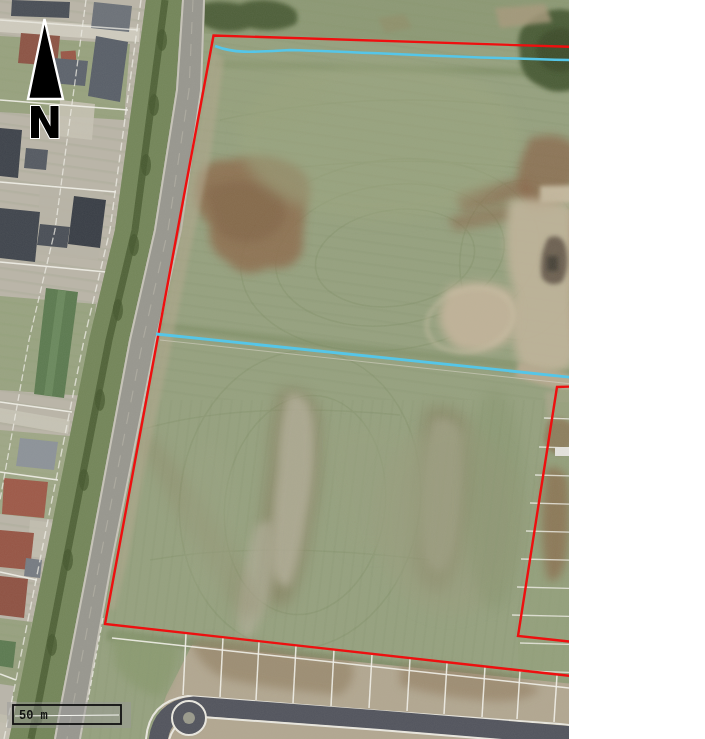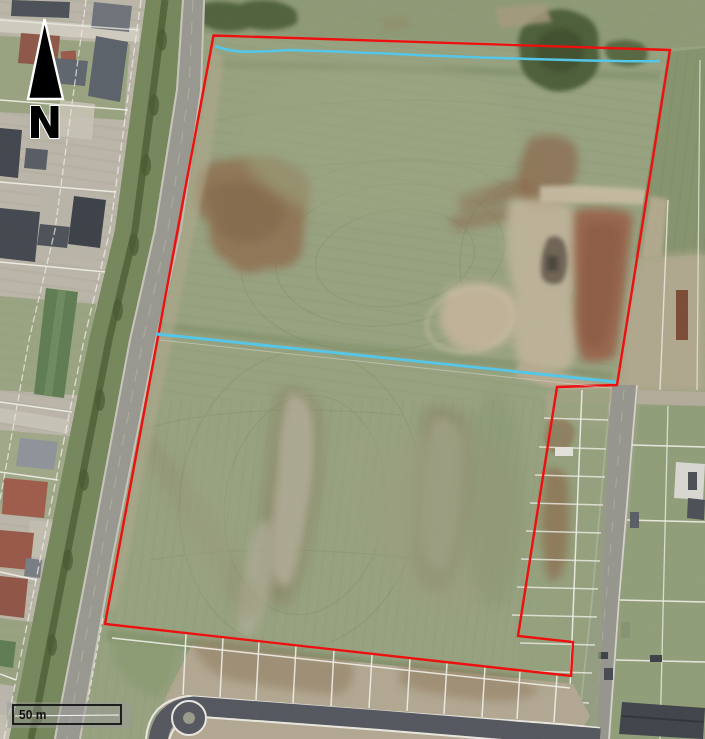--- a/index.html
+++ b/index.html
@@ -1,16 +1,16 @@
 <!DOCTYPE html>
 <html><head>
 <meta charset="utf-8">
 <style>
   html,body{margin:0;padding:0;background:#fff;-webkit-font-smoothing:antialiased;}
-  .wrap{width:705px;height:739px;overflow:hidden;position:relative;font-family:Liberation Sans, sans-serif;}
+  .wrap{width:569px;height:739px;overflow:hidden;position:relative;font-family:Liberation Mono, monospace;}
   svg{display:block;}
 </style>
 </head>
 <body>
 <div class="wrap">
 <svg width="705" height="739" viewBox="0 0 705 739">
 <defs>
   <filter id="b2" x="-30%" y="-30%" width="160%" height="160%">
           <feGaussianBlur stdDeviation="2"></feGaussianBlur>
         </filter>

